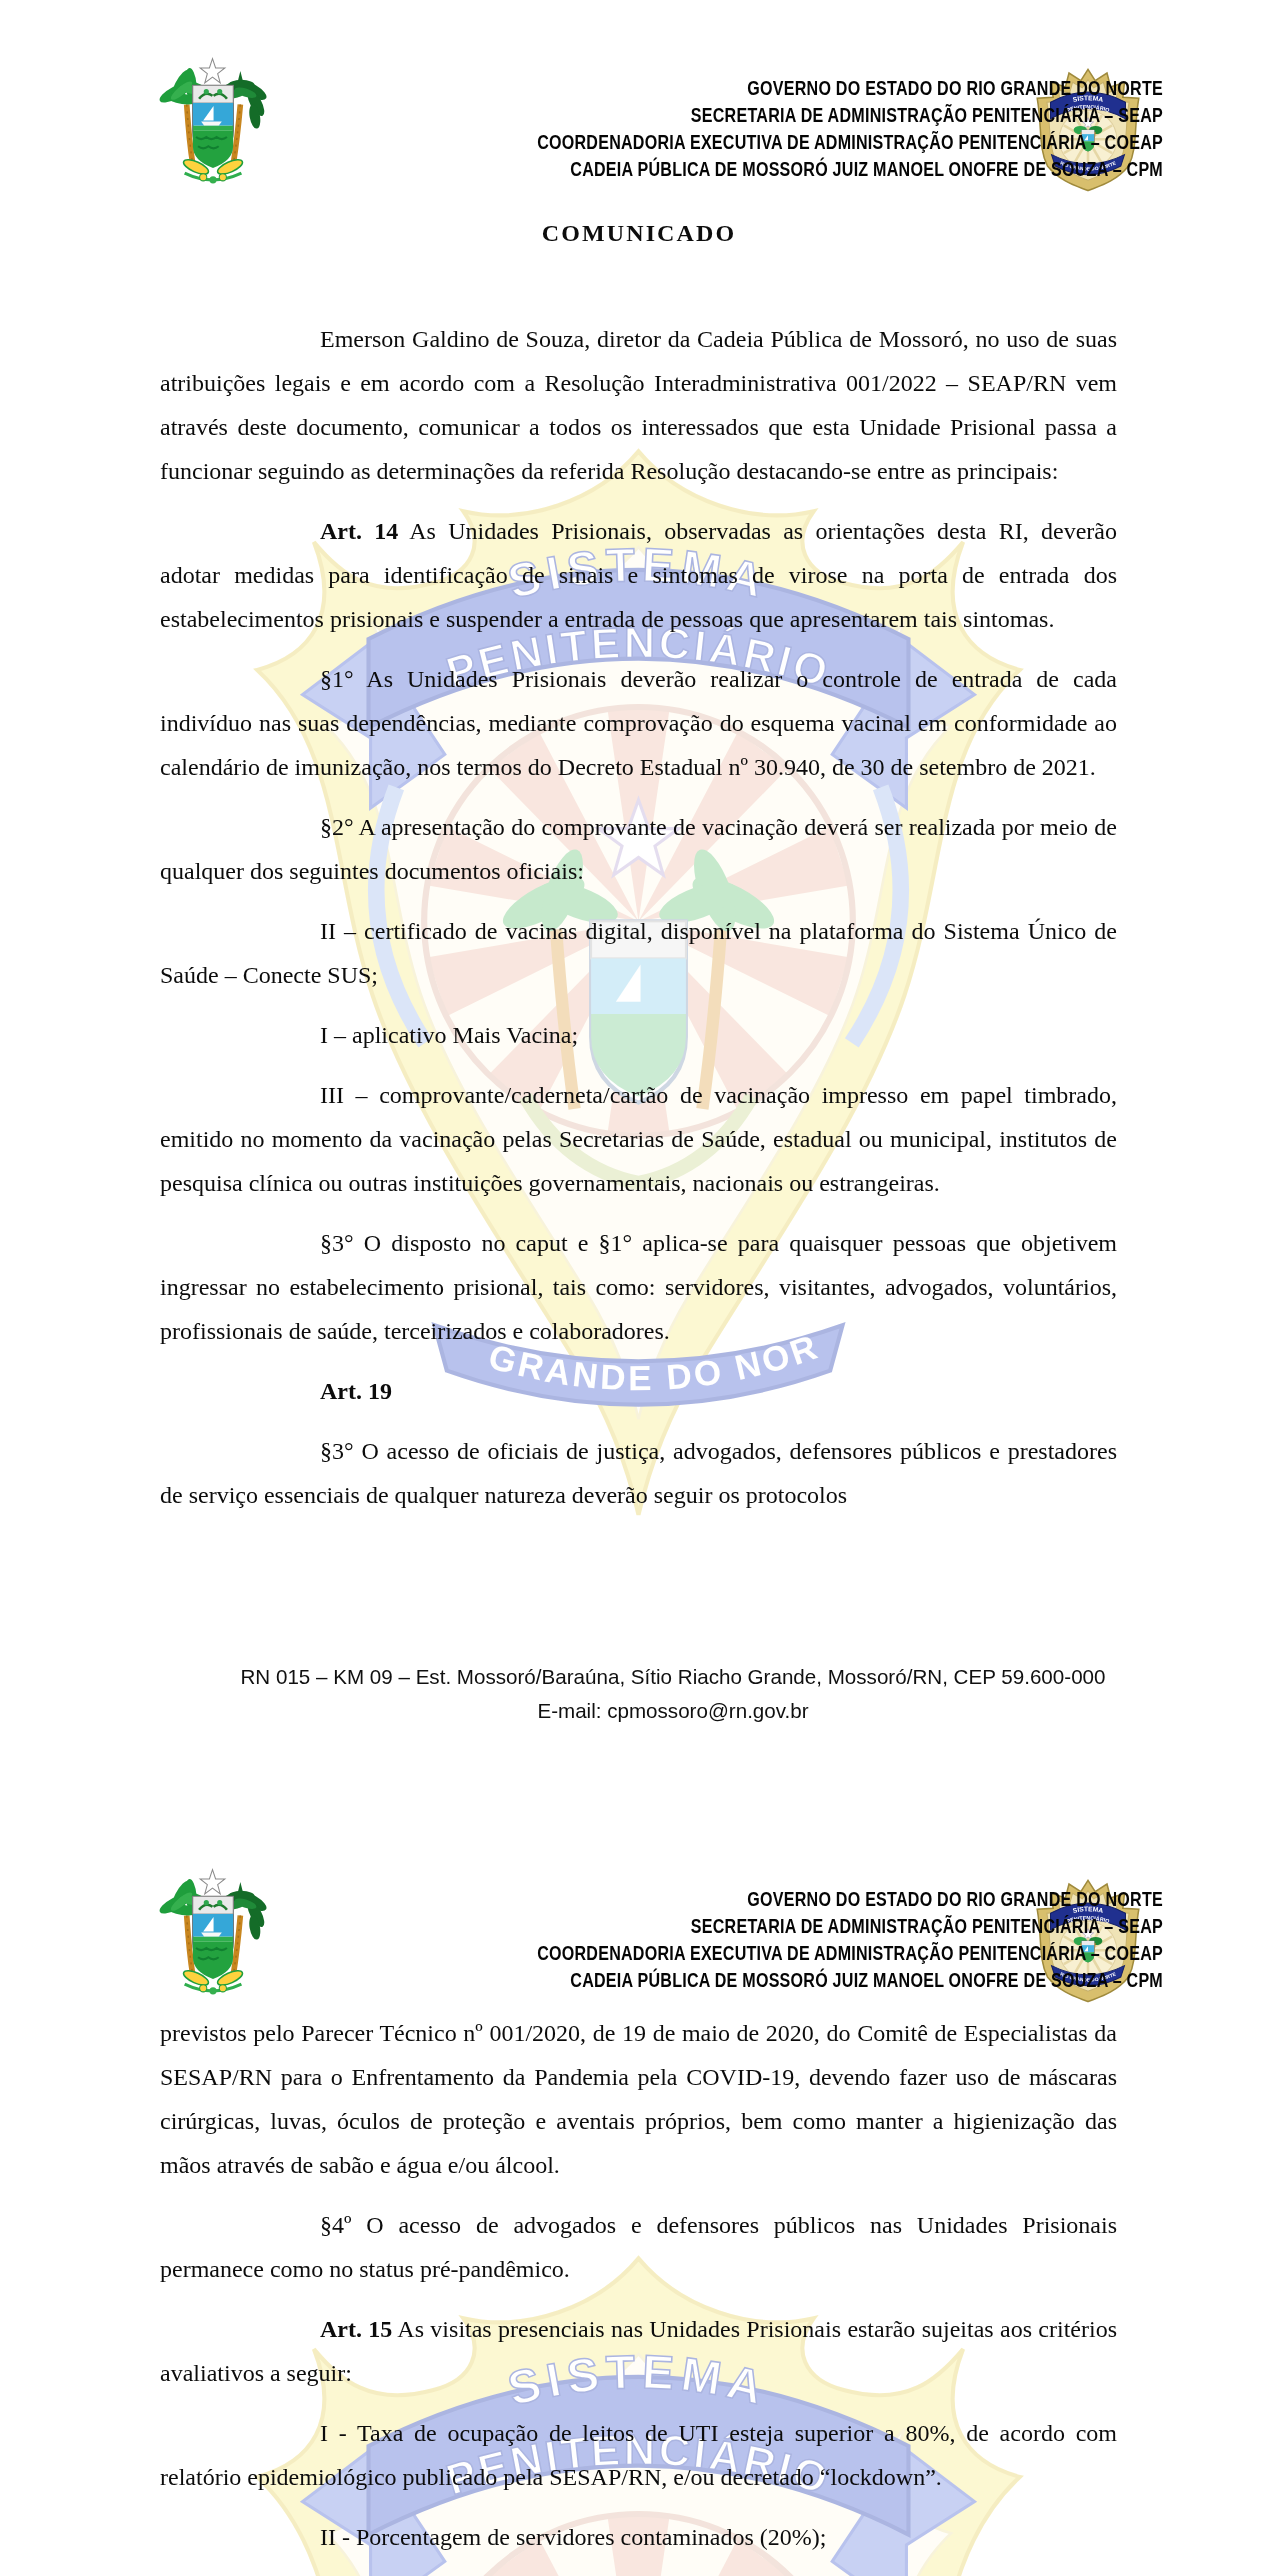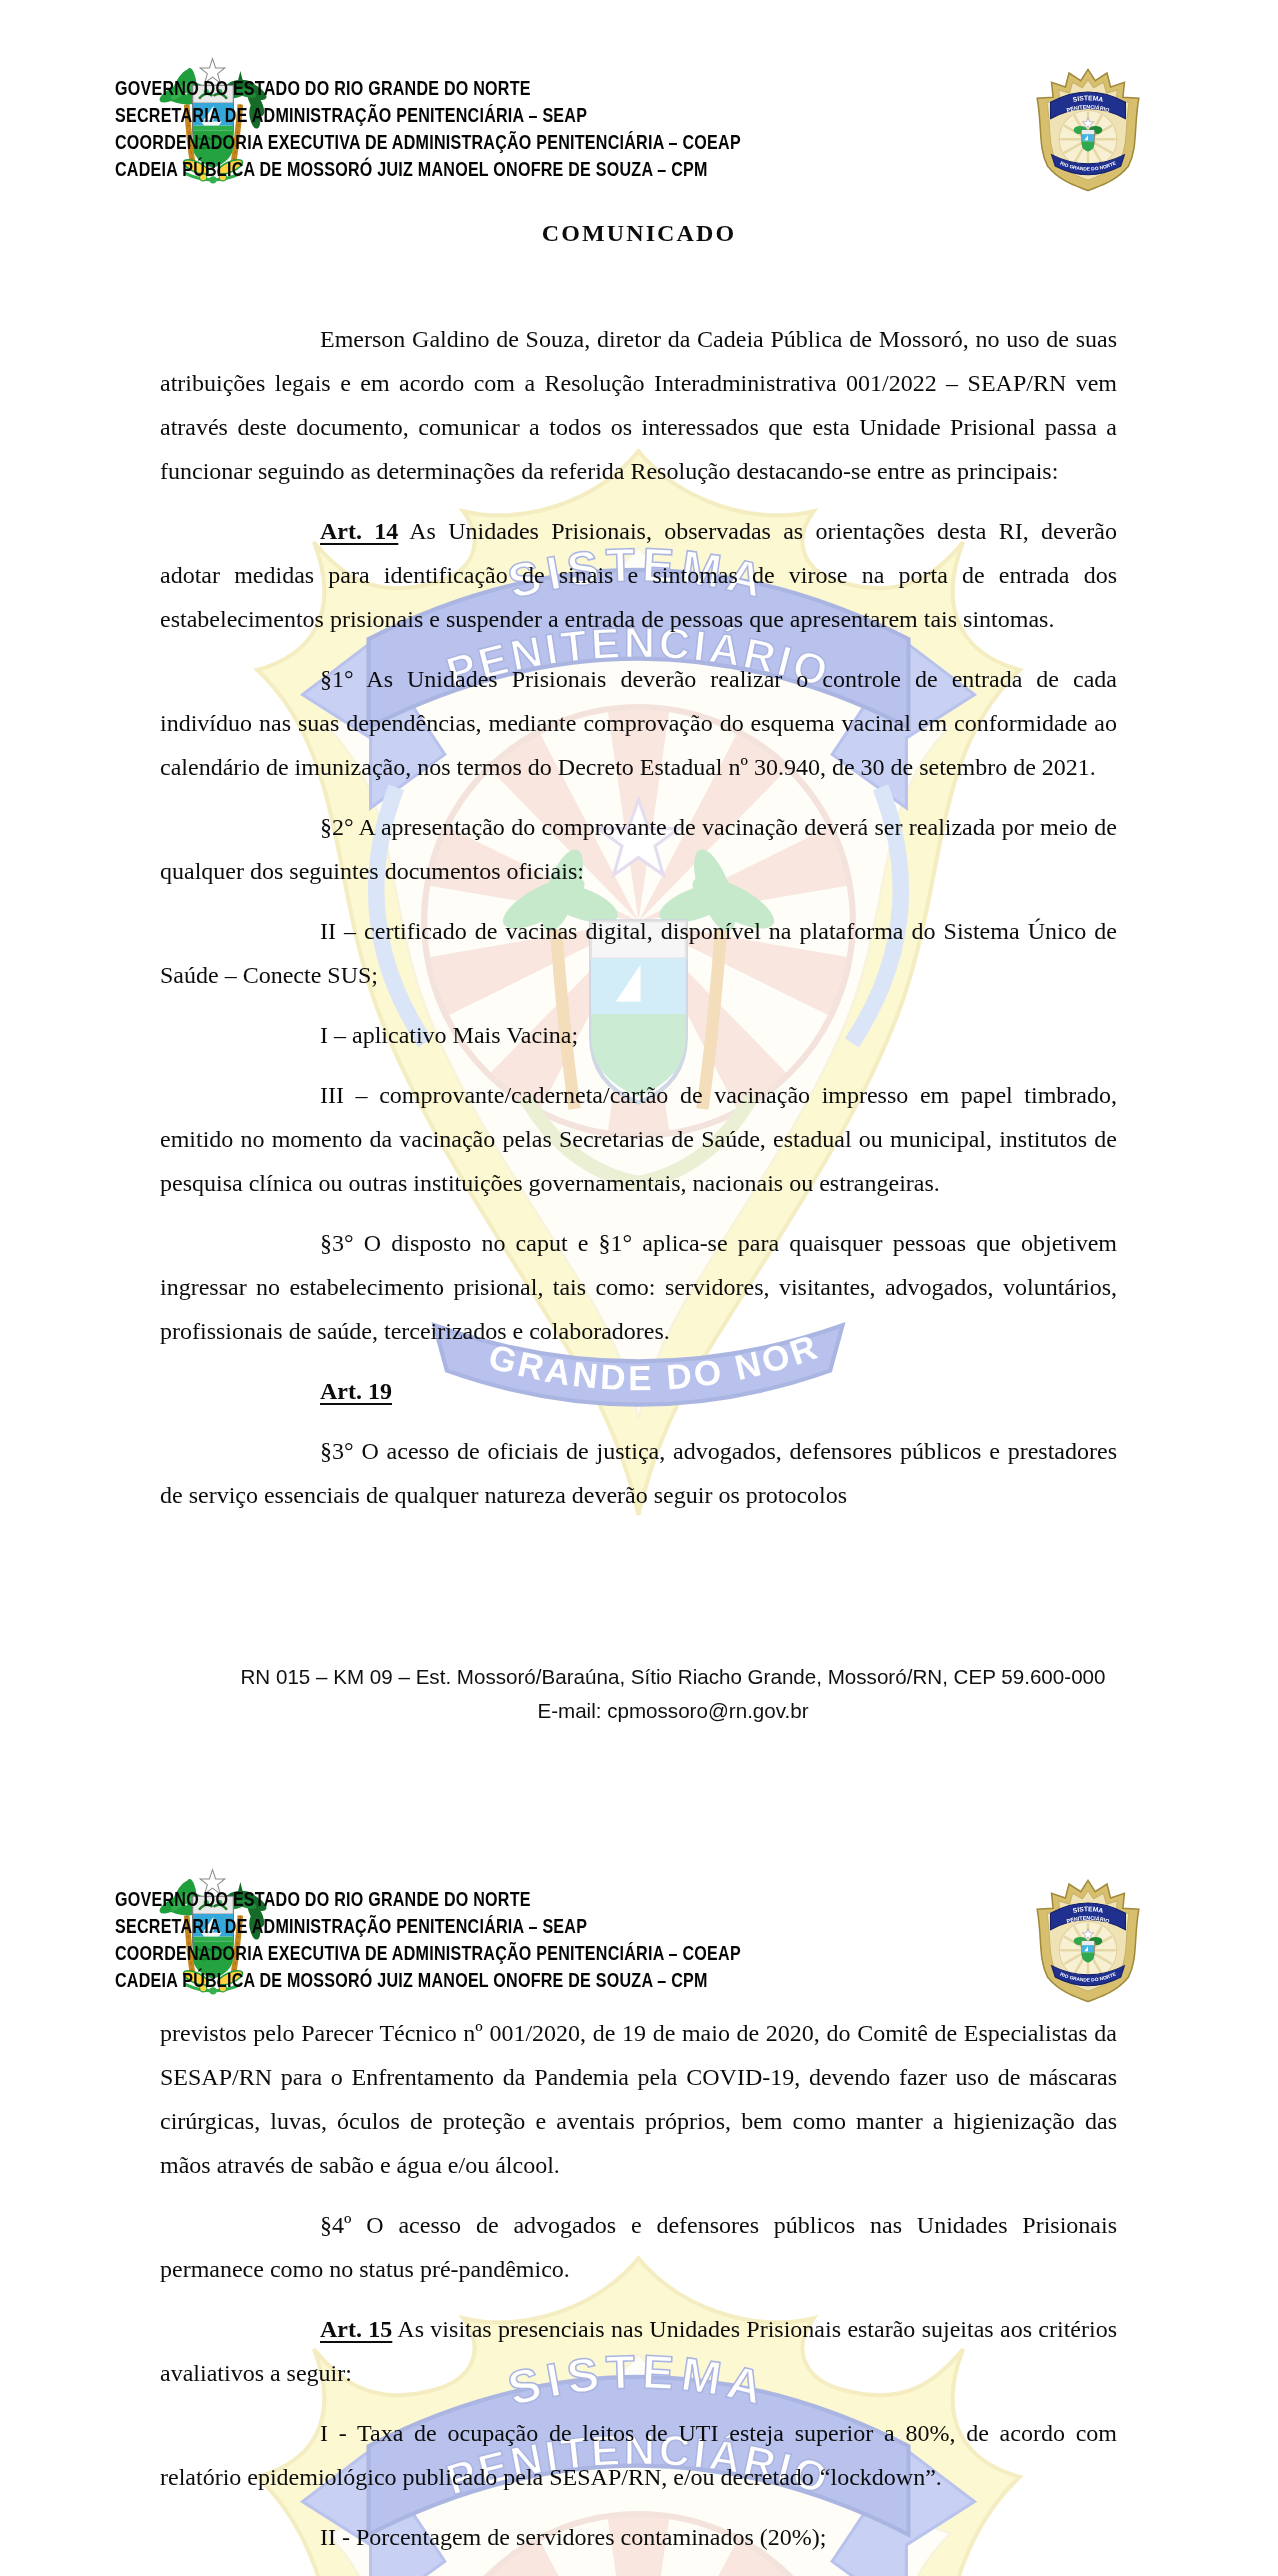--- a/index.html
+++ b/index.html
@@ -13,37 +13,37 @@
   
   .wm{position:absolute;left:216px;width:845px;height:1082px;opacity:.5;pointer-events:none;}
   #page1 .wm{top:437px;}
   #page2 .wm{top:436px;}
 
   
   .arms{position:absolute;left:135px;top:55px;width:155px;height:130px;}
   #page2 .arms{top:58px;}
   .badge{position:absolute;left:1030px;top:66px;width:116px;height:127px;}
   #page2 .badge{top:69px;}
-  .orgtext{position:absolute;left:0;top:75px;width:100%;text-align:left;
+  .orgtext{position:absolute;left:0;top:75px;width:100%;text-align:right;
            font-family:"Liberation Sans",sans-serif;font-weight:bold;font-size:19.6px;color:#050505;}
   #page2 .orgtext{top:78px;}
   .orgtext .line{display:block;transform:scaleX(.82);transform-origin:50% 50%;
                  line-height:27px;white-space:nowrap;letter-spacing:0.3px;}
   .doctitle{position:absolute;left:0;top:220px;width:100%;text-align:center;
             font-family:"Liberation Serif",serif;font-weight:bold;font-size:24px;letter-spacing:2.1px;}
 
   
   .body{position:absolute;left:144px;width:989px;font-family:"Liberation Serif",serif;
         font-size:24px;line-height:44px;text-align:justify;color:#0c0c0c;}
   #page1 .body{top:301px;}
   #page2 .body{top:187px;}
   .para{margin:16px;text-indent:160px;}
   .para.noind{text-indent:0;}
   .b{font-weight:bold;}
-  .u{text-decoration:underline;text-decoration-thickness:2.1px;text-underline-offset:3.6px;}
+  .u{text-decoration-thickness:2.1px;text-underline-offset:3.6px;}
 
   
   .footer{position:absolute;left:0;width:100%;text-align:center;
           font-family:"Liberation Sans",sans-serif;font-size:20.6px;line-height:34px;color:#101010;}
   #page1 .footer{top:1660px;padding-left:34px;}
 </style>
 </head>
 <body>
 
 <svg width="0" height="0" style="position:absolute" aria-hidden="true">

